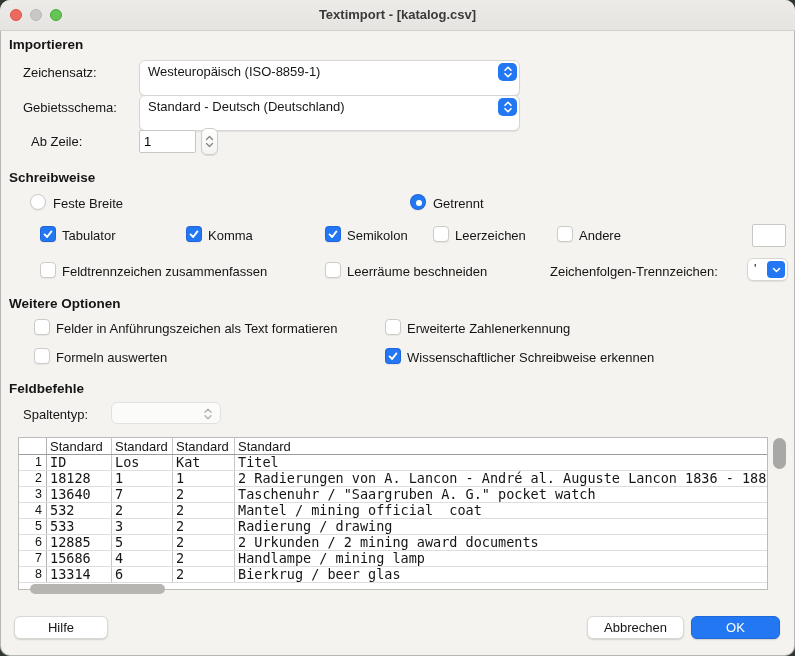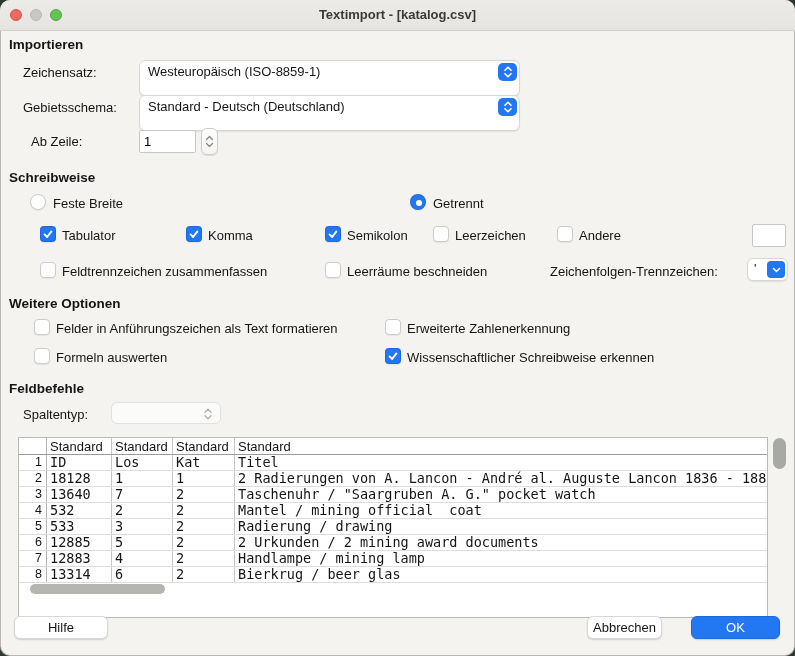--- a/index.html
+++ b/index.html
@@ -56,21 +56,21 @@
     border-radius:50%;background:#fff;}
   .cblabel{position:absolute;font-size:13px;white-space:nowrap;}
 
   
   .combo{position:absolute;box-sizing:border-box;height:23px;background:#fff;border:1px solid #d8d6d2;
     border-radius:6px;box-shadow:0 1px 1px rgba(0,0,0,.08);font-size:13px;line-height:20px;padding-left:6px;}
   .combo .cap{position:absolute;right:2px;top:2px;width:18px;height:17px;border-radius:4px;
     background:var(--accent,#2377f2);display:flex;align-items:center;justify-content:center;}
 
   
-  .tablewrap{position:absolute;left:18px;top:437px;width:750px;height:181px;background:#fff;
+  .tablewrap{position:absolute;left:18px;top:437px;width:750px;height:153px;background:#fff;
     border:1px solid #bdbbb7;box-sizing:border-box;overflow:hidden;}
   .thead,.trow{display:flex;box-sizing:border-box;}
   .thead{height:17px;line-height:17px;font-size:13px;border-bottom:1px solid #9b9b9b;}
   .trow{height:16px;line-height:15px;border-bottom:1px solid #dddddd;}
   .cell{box-sizing:border-box;padding:0 0 0 3px;overflow:hidden;white-space:pre;border-right:1px solid #c6c6c4;}
   .numcell{width:28px;padding:0 4px 0 0;text-align:right;font-size:12.5px;border-right:1px solid #b2b2b0;}
   .c1{width:65px;} .c2{width:61px;} .c3{width:62px;}
   .c4{flex:1;border-right:none;}
   .mono{font-family:"DejaVu Sans Mono","Liberation Mono",monospace;font-size:13.5px;}
 
@@ -250,34 +250,34 @@
     </div>
     <div class="trow">
       <div class="cell numcell">6</div>
       <div class="cell c1 mono">12885</div>
       <div class="cell c2 mono">5</div>
       <div class="cell c3 mono">2</div>
       <div class="cell c4 mono">2 Urkunden / 2 mining award documents</div>
     </div>
     <div class="trow">
       <div class="cell numcell">7</div>
-      <div class="cell c1 mono">12883</div>
+      <div class="cell c1 mono">15686</div>
       <div class="cell c2 mono">4</div>
       <div class="cell c3 mono">2</div>
       <div class="cell c4 mono">Handlampe / mining lamp</div>
     </div>
     <div class="trow">
       <div class="cell numcell">8</div>
       <div class="cell c1 mono">13314</div>
       <div class="cell c2 mono">6</div>
       <div class="cell c3 mono">2</div>
       <div class="cell c4 mono">Bierkrug / beer glas</div>
     </div>
   </div>
 
   <div class="vthumb"></div>
   <div class="hthumb"></div>
 
   <div class="btn" style="left:14px;width:94px;">Hilfe</div>
-  <div class="btn" style="left:587px;width:75px;">Abbrechen</div>
+  <div class="btn" style="left:587px;width:97px;">Abbrechen</div>
   <div class="btn primary" style="left:691px;width:89px;">OK</div>
 
 </div>
 
 </body></html>

